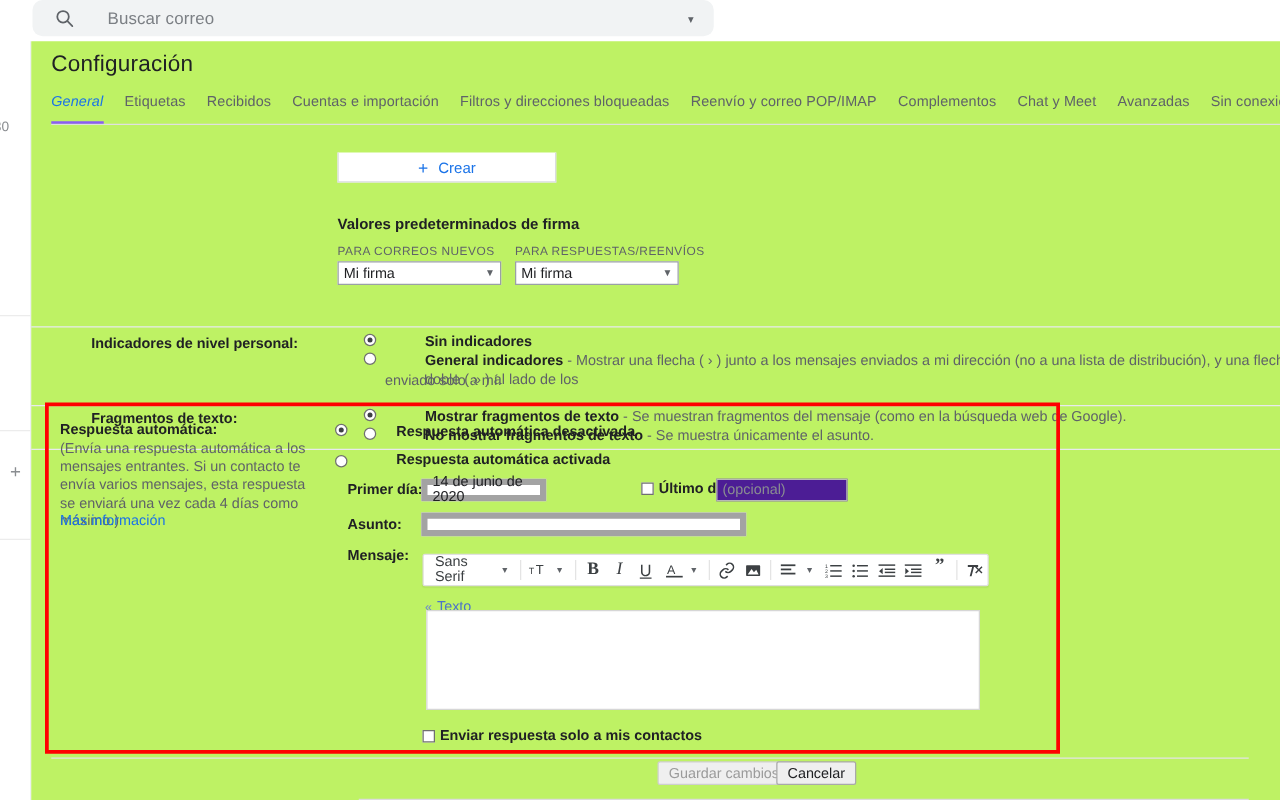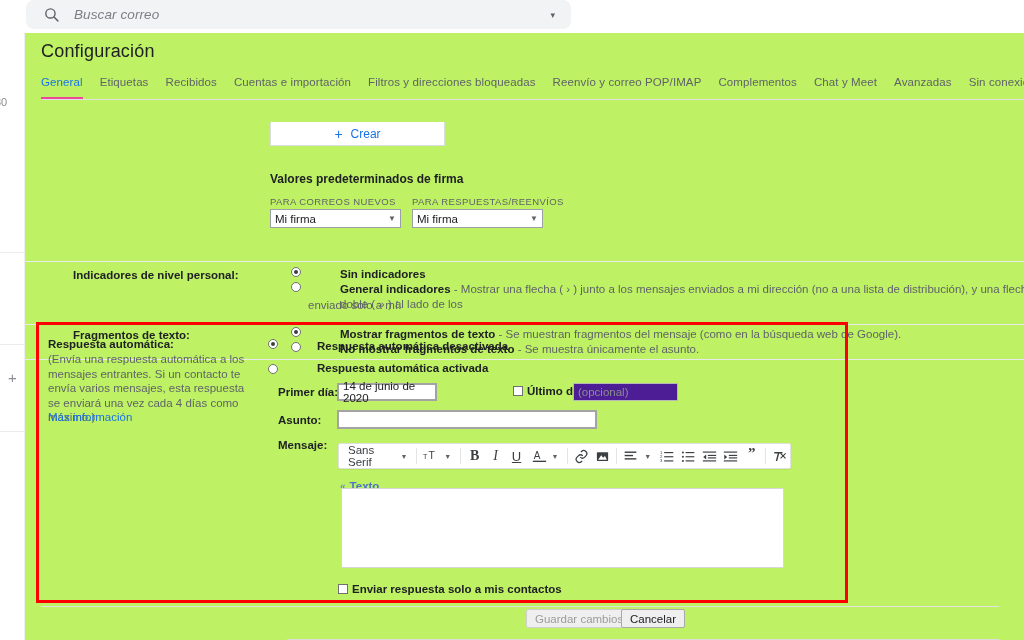--- a/index.html
+++ b/index.html
@@ -26,26 +26,25 @@
     border-radius: 8px;
     display: flex; align-items: center;
   }
   .search-icon {
     margin-left: 16px;
     width: 18px; height: 18px;
     display: flex; align-items: center; justify-content: center;
     color: #5f6368;
   }
   .search-input-txt {
-    margin-left: 14px;
+    margin-left: 26px;
     font-size: 13.5px;
     color: #7b7f84;
     letter-spacing: .1px;
     flex: 1;
-    font-style: italic;
   }
   .search-caret {
     margin-right: 16px;
     color: #5f6368;
     font-size: 9px;
   }
 
   
   .left-rail {
     position: absolute; left: 0; top: 33px;
@@ -97,21 +96,22 @@
     font-size: 11.5px;
     color: #5f6368;
     padding: 7px 0 9px 0;
     margin-right: 17px;
     white-space: nowrap;
     cursor: pointer;
     letter-spacing: .1px;
   }
   .tab.active {
     color: #1a73e8;
-    border-bottom: 2px solid #ec4899;
+    border-bottom: 2px solid #8b5cf6;
+    font-style: italic;
   }
 
   
   .content {
     position: absolute; left: 0; top: 67px;
     width: 999px; height: 540px;
   }
 
   .row {
     position: absolute;
@@ -234,21 +234,21 @@
 
   .ar-opt1 { position: absolute; left: 268px; top: 339px; }
   .ar-opt2 { position: absolute; left: 268px; top: 361px; align-items: center; }
 
   .fld-label {
     position: absolute;
     font-size: 11.5px; font-weight: bold; color: #202124;
   }
   .txtfield {
     position: absolute;
-    border: 2px solid #a3a3a3;
+    border: 5px solid #a3a3a3;
     background: #fff;
     font-size: 11.5px;
     color: #202124;
     display: flex; align-items: center;
     padding: 0 4px;
   }
   .txtfield.disabled {
     background: #4c1d95;
     border: 1px solid #b8b8b8;
     color: #8a8d91;
@@ -277,21 +277,21 @@
     cursor: pointer;
     font-size: 12px;
   }
   .rt-font { padding: 0 3px 0 9px; font-size: 11.5px; color: #3c4043; }
   .rt-caret { font-size: 7px; color: #5f6368; padding: 0 6px 0 3px; }
   .rt-sep { width: 1px; height: 16px; background: #e4e4e4; margin: 0 3px; }
   .rt-btn { width: 24px; }
 
   .texto-link {
     position: absolute; left: 340px; top: 480px;
-    font-size: 11.5px; color: #4d74c8; font-weight: bold;
+    font-size: 11.5px; color: #4d74c8;
   }
   .texto-arrow { color: #6b87cf; margin-right: 4px; font-size: 10px; }
 
   .msg-body {
     position: absolute; left: 341px; top: 488px;
     width: 443px; height: 80px;
     border: 1px solid #d6d6d6;
     background: #fff;
   }
 

